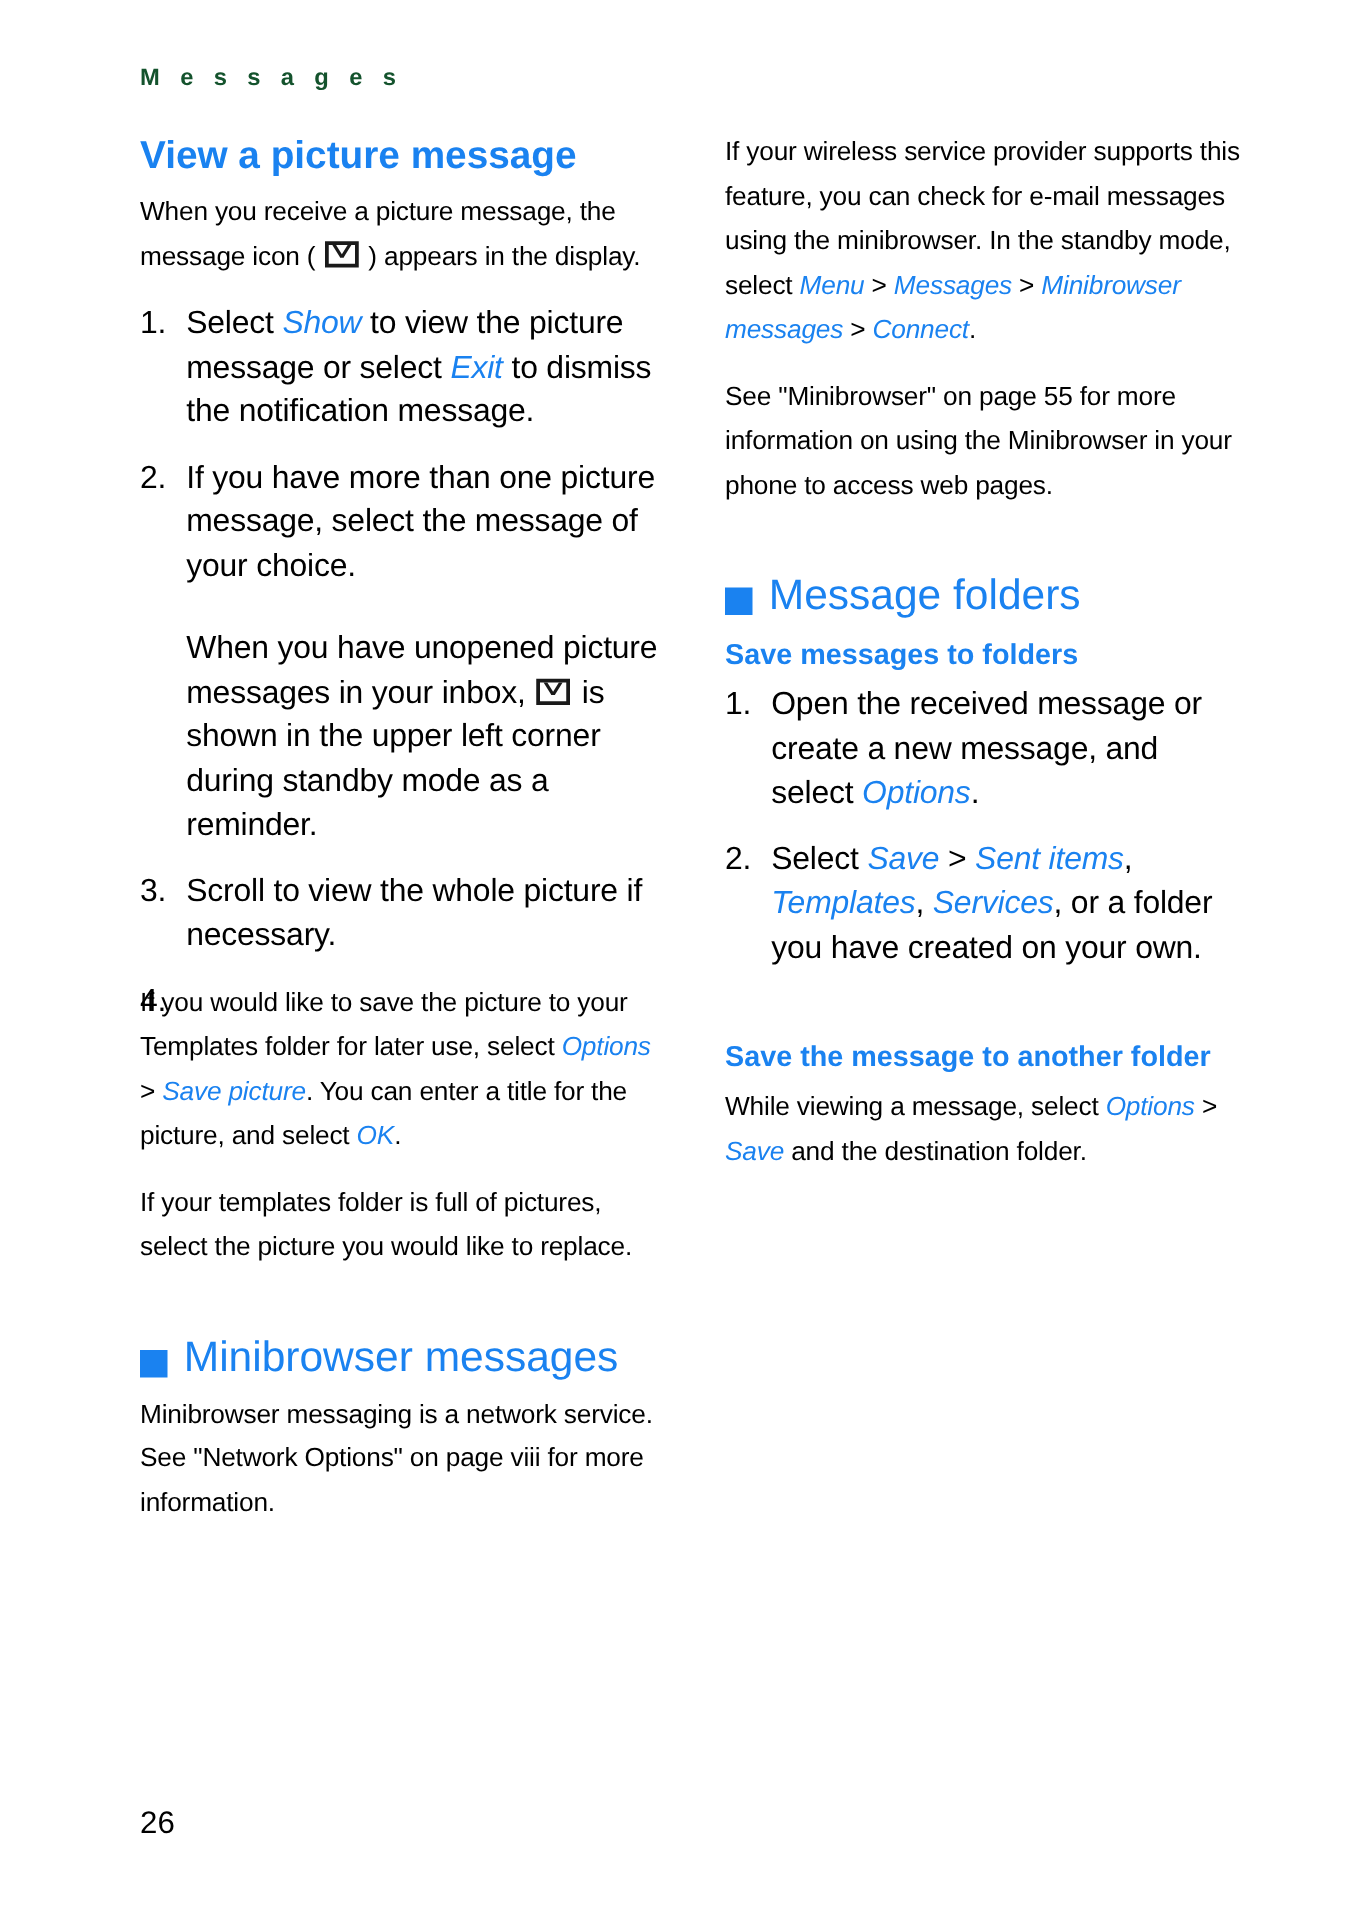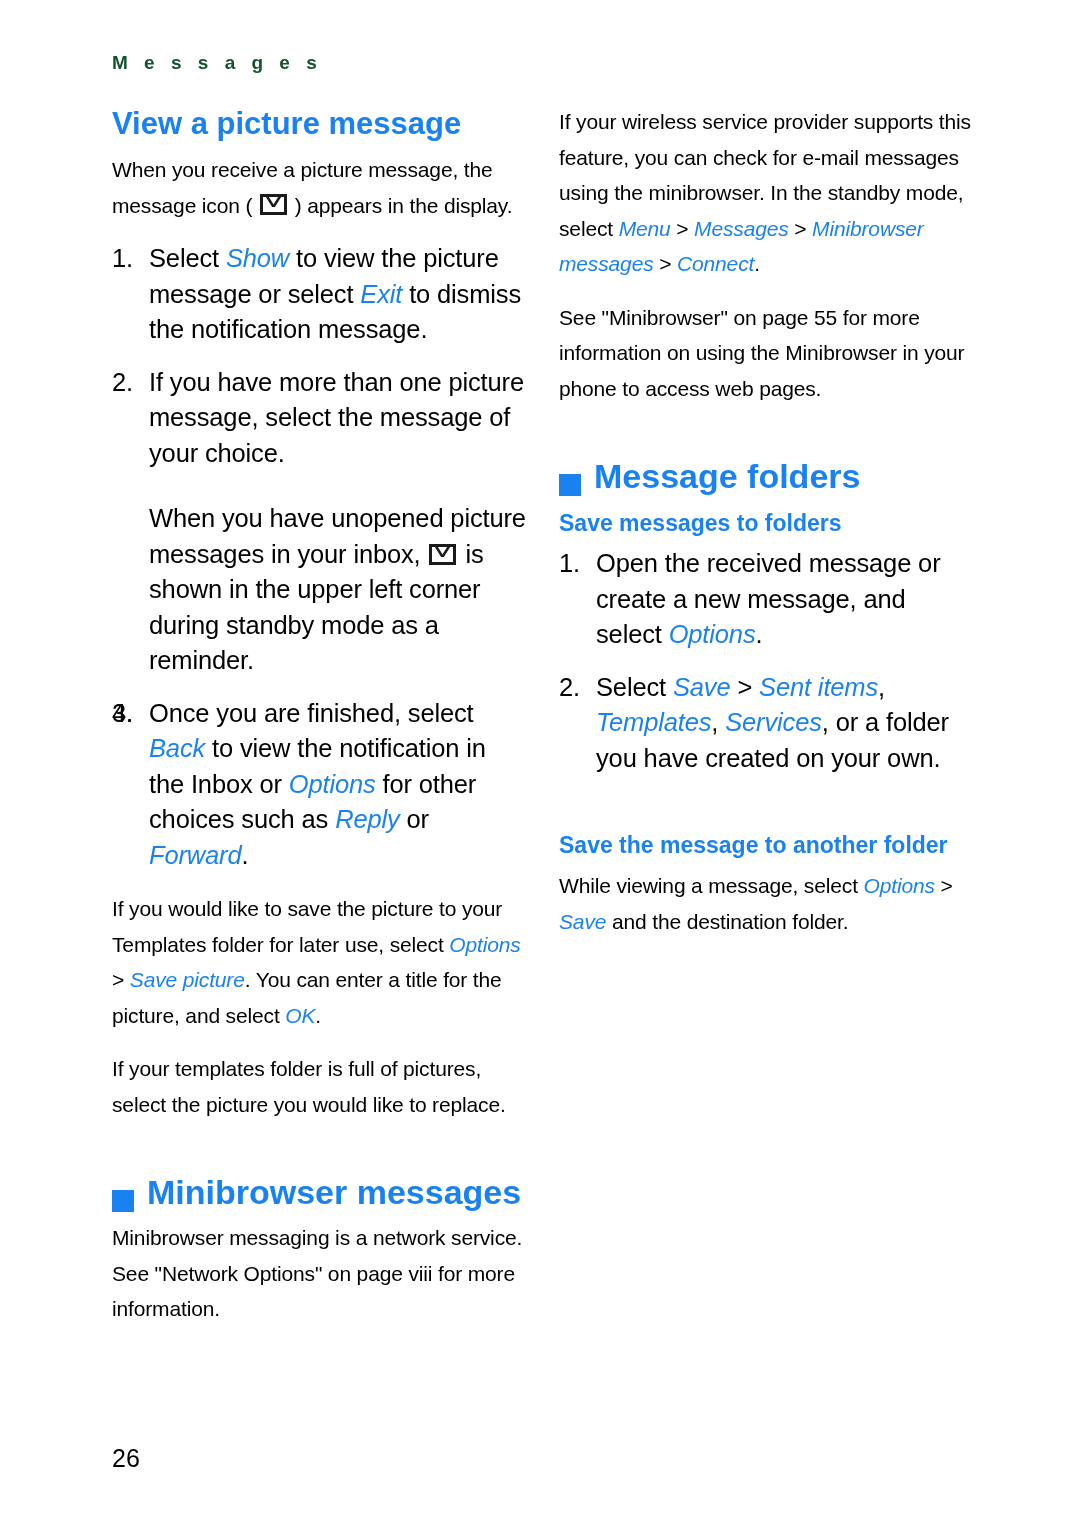--- a/index.html
+++ b/index.html
@@ -33,40 +33,40 @@
     color: #14532d;
     white-space: nowrap;
   }
 
   .columns {
     position: absolute;
     left: 0;
     top: 104px;
     width: 1080px;
     display: flex;
-    gap: 33px;
+    gap: 54px;
     padding: 0 92px 0 112px;
     box-sizing: border-box;
   }
 
   .col {
     width: 414px;
     flex: 0 0 414px;
   }
   .col.right { width: 414px; flex: 0 0 414px; }
 
   
   .h1-sec {
     color: #1a82f0;
     font-size: 34px;
-    font-weight: bold;
+    font-weight: normal;
     line-height: 40px;
     margin: 0 0 8px 0;
     display: flex;
-    align-items: flex-end;
+    align-items: center;
   }
   .h1-sec .sqbullet {
     display: inline-block;
     width: 22px;
     height: 22px;
     background: #1a82f0;
     margin-right: 13px;
     margin-top: 10px;
     flex: 0 0 auto;
   }
@@ -193,24 +193,24 @@
         </li>
         <li>
           <span class="num">2.</span>
           <span class="rich"><span>If you have more than one picture message, select the message of your choice.</span></span>
           <div class="sub-para">
             <span>When you have unopened picture messages in your inbox, </span><span class="env"></span><span> is shown in the upper left corner during standby mode as a reminder.</span>
           </div>
         </li>
         <li>
           <span class="num">3.</span>
+          <span class="rich"><span>Scroll to view the whole picture if necessary.</span></span>
         </li>
         <li>
           <span class="num">4.</span>
-          <span class="rich"><span>Once you are finished, select </span><span class="ui">Back</span><span> to view the notification in the Inbox or </span><span class="ui">Options</span><span> for other choices such as </span><span class="ui">Reply</span><span> or </span><span class="ui">Forward</span><span>.</span></span>
         </li>
       </ol>
 
       <p class="body rich"><span>If you would like to save the picture to your Templates folder for later use, select </span><span class="ui">Options</span><span class="sep"> &gt; </span><span class="ui">Save picture</span><span>. You can enter a title for the picture, and select </span><span class="ui">OK</span><span>.</span></p>
 
       <p class="body">If your templates folder is full of pictures, select the picture you would like to replace.</p>
 
       <div class="spacer-lg"></div>
 
       <h1 class="h1-sec">

